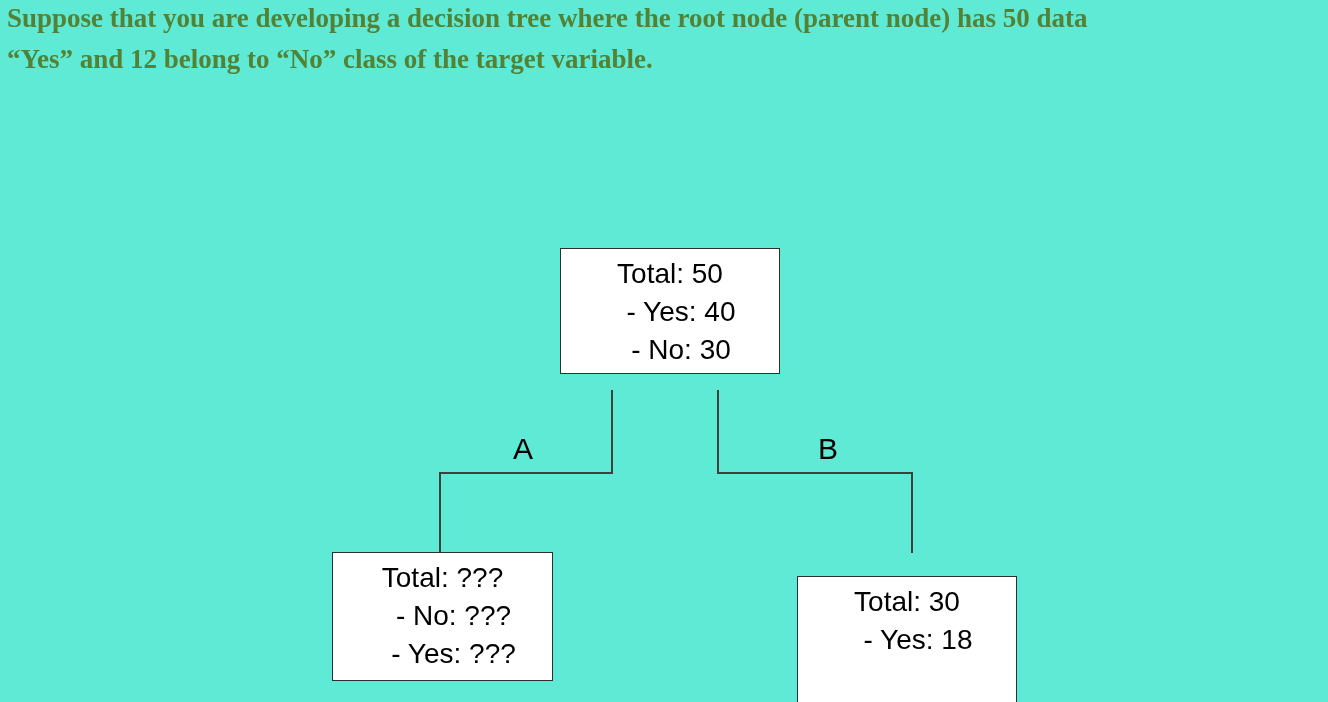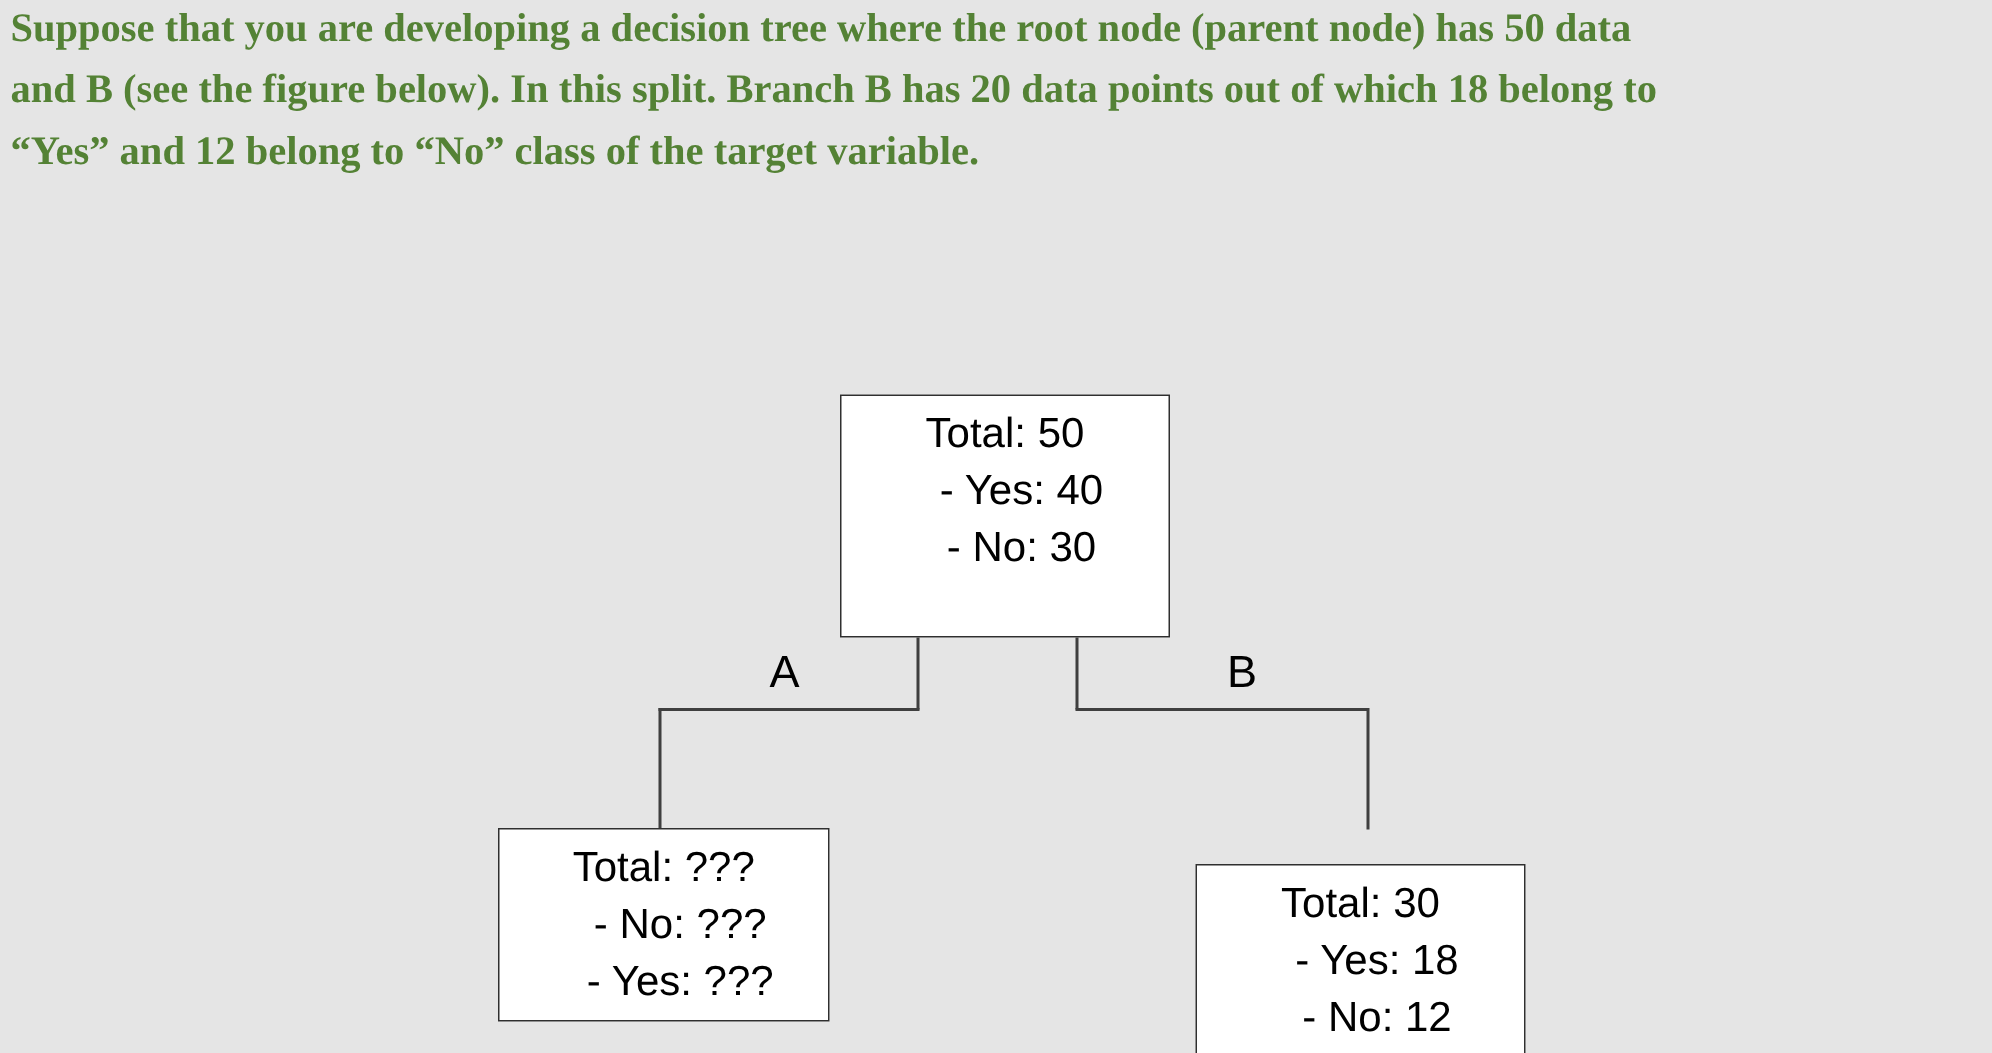--- a/index.html
+++ b/index.html
@@ -4,21 +4,21 @@
 <style>
   html, body {
     margin: 0;
     padding: 0;
     background: #ffffff;
   }
   #stage {
     position: relative;
     width: 1328px;
     height: 702px;
-    background: #e5e5e5;
+    background: #5eead4;
     overflow: hidden;
     font-family: "Liberation Sans", sans-serif;
   }
 
   
   .question {
     position: absolute;
     left: 7px;
     top: -2px;
     font-family: "Liberation Serif", serif;
@@ -43,21 +43,21 @@
     font-family: "Liberation Sans", sans-serif;
     font-size: 28px;
     line-height: 38px;
     color: #000000;
     text-align: center;
     white-space: nowrap;
   }
   .node-line.dash {
     transform: translateX(11px);
   }
-  #root-node  { left: 560px; top: 263px; width: 220px; height: 162px; }
+  #root-node  { left: 560px; top: 248px; width: 220px; height: 126px; }
   #left-node  { left: 332px; top: 552px; width: 221px; height: 129px; }
   #right-node { left: 797px; top: 576px; width: 220px; height: 130px; }
 
   .connector {
     position: absolute;
     background: #3f3f3f;
   }
   #conn-root-left-v  { left: 611px; top: 390px; width: 1.5px; height: 83px; }
   #conn-root-right-v { left: 717px; top: 390px; width: 1.5px; height: 83px; }
   #conn-left-h       { left: 439px; top: 472px; width: 174px; height: 1.5px; }
@@ -77,21 +77,20 @@
   #branch-a-label { left: 503px; top: 434px; }
   #branch-b-label { left: 808px; top: 434px; }
 </style>
 </head>
 <body>
 
 <div id="stage">
 
   <div class="question" style="color: rgb(84, 130, 53);">
     <div class="q-line">Suppose that you are developing a decision tree where the root node (parent node) has 50 data</div>
-    <div class="q-line">and B (see the figure below). In this split. Branch B has 20 data points out of which 18 belong to</div>
     <div class="q-line">“Yes” and 12 belong to “No” class of the target variable.</div>
   </div>
 
   <div>
 
     <div class="connector" id="conn-root-left-v"></div>
     <div class="connector" id="conn-root-right-v"></div>
     <div class="connector" id="conn-left-h"></div>
     <div class="connector" id="conn-right-h"></div>
     <div class="connector" id="conn-left-drop-v"></div>
@@ -108,17 +107,16 @@
 
     <div class="node-box" id="left-node">
       <div class="node-line">Total: ???</div>
       <div class="node-line dash">- No: ???</div>
       <div class="node-line dash">- Yes: ???</div>
     </div>
 
     <div class="node-box" id="right-node">
       <div class="node-line">Total: 30</div>
       <div class="node-line dash">- Yes: 18</div>
-      <div class="node-line dash">- No: 12</div>
     </div>
 
   </div>
 </div>
 
 </body></html>

